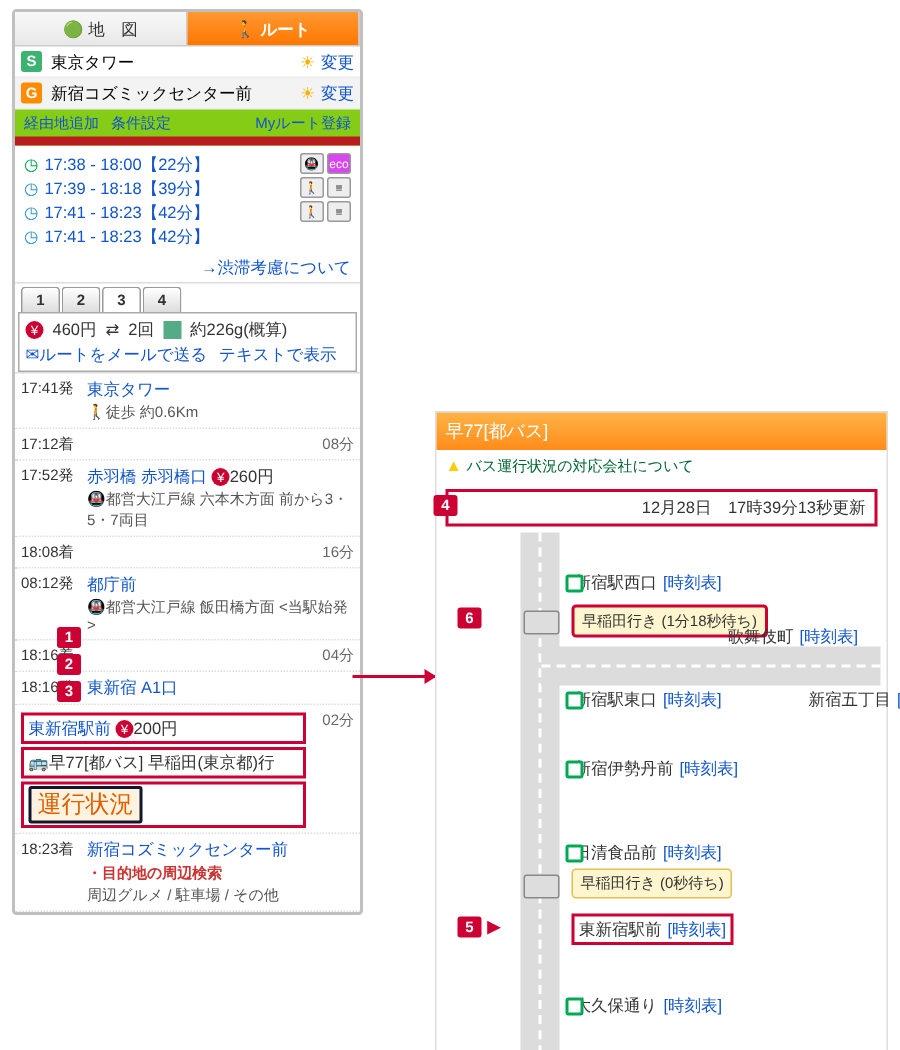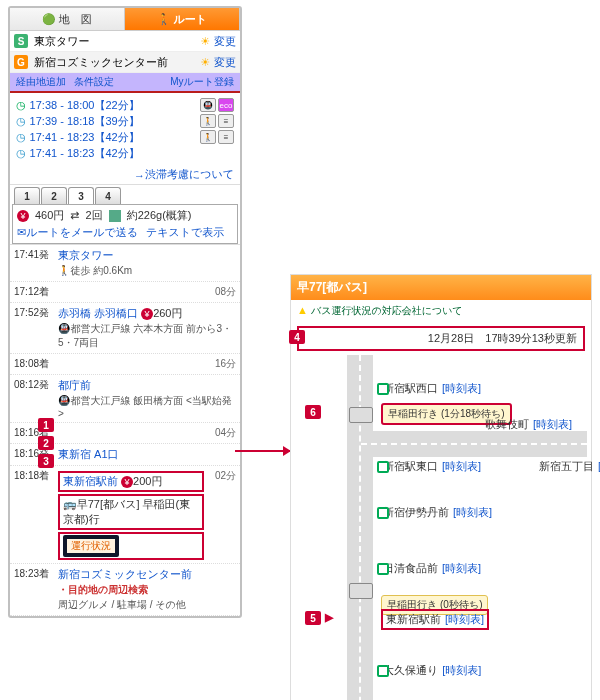--- a/index.html
+++ b/index.html
@@ -8,21 +8,21 @@
 .tabbar{display:flex;height:22px;background:linear-gradient(#f8f8f8,#e8e8e8);border-bottom:1px solid #ccc}
 .tabbar .tab{flex:1;display:flex;align-items:center;justify-content:center;gap:3px;font-size:11px;border-right:1px solid #ccc;cursor:pointer}
 .tabbar .tab.active{background:linear-gradient(#ff9933,#ff7700);color:#fff;font-weight:bold}
 .ico{display:inline-flex;width:14px;height:14px;align-items:center;justify-content:center;border-radius:2px;font-size:10px;font-weight:bold;color:#fff}
 .ico.s{background:#3cb371}.ico.g{background:#ff8c00}
 .row{display:flex;align-items:center;height:20px;padding:0 4px;gap:4px;border-bottom:1px solid #eee}
 .row.bottom{background:#f3f3f3}
 .row input{flex:1;min-width:0;border:none;font-size:11px;background:transparent}
 .sun{color:#ffb000}
 a,.link{color:#1155cc;cursor:pointer}
-.cond{display:flex;gap:8px;padding:2px 6px;background:#c4b5fd;border-bottom:2px solid #b91c1c;font-size:10px}
+.cond{display:flex;gap:8px;padding:2px 6px;background:#84cc16;border-bottom:6px solid #b91c1c;font-size:10px}
 .opts{padding:4px 6px}
 .opts .o{display:flex;align-items:center;gap:4px;height:16px}
 .opts .o .t{color:#1155cc}
 .iconset{display:flex;gap:2px;margin-left:auto}
 .tiny{width:14px;height:12px;border:1px solid #999;border-radius:2px;background:#eee;font-size:8px;display:flex;align-items:center;justify-content:center}
 .jam{text-align:right;padding:2px 6px;color:#1155cc;border-bottom:1px solid #ddd}
 .numtabs{display:flex;gap:1px;padding:0 4px;margin-top:2px}
 .numtabs div{width:24px;height:16px;border:1px solid #999;border-bottom:none;border-radius:3px 3px 0 0;display:flex;align-items:center;justify-content:center;background:linear-gradient(#fff,#ddd);font-size:10px;font-weight:bold}
 .numtabs div.on{background:#fff}
 .smry{border:1px solid #aaa;margin:0 2px;padding:3px 4px}
@@ -35,39 +35,39 @@
 .step .time{width:40px;font-size:10px;color:#333;white-space:nowrap}
 .step .body{flex:1}
 .step .name{color:#1155cc}
 .sub{font-size:10px;color:#555;margin-top:1px}
 .dur{font-size:10px;color:#666;text-align:right;width:28px}
 .hlbox{border:2px solid #cc0033;padding:1px 3px;margin-top:2px}
 .callout{position:absolute;width:16px;height:14px;background:#cc0033;color:#fff;font-weight:bold;display:flex;align-items:center;justify-content:center;font-size:10px;border-radius:2px}
 .arrow{position:absolute;left:235px;top:450px;width:60px;height:2px;background:#cc0033}
 .arrow::after{content:"";position:absolute;right:-1px;top:-4px;border:5px solid transparent;border-left:8px solid #cc0033}
 .right{left:290px;top:274px;width:300px;border:1px solid #ddd}
-.rhdr{background:linear-gradient(#ffb347,#ff8c1a);color:#fff;padding:4px 6px;font-weight:bold;font-size:12px}
+.rhdr{background:linear-gradient(#ffb347,#ff8c1a);color:#fff;padding:4px 6px;font-weight:normal;font-size:12px}
 .rinfo{padding:4px 6px}
 .rinfo .link2{color:#063;font-size:10px}
 .update{border:2px solid #cc0033;padding:3px 6px;margin:4px 6px;font-size:11px;text-align:right}
 .map{position:relative;height:378px;margin:4px 4px 4px 12px}
 .road{position:absolute;left:44px;top:0;width:26px;bottom:0;background:#dcdcdc}
 .road::before{content:"";position:absolute;left:12px;top:0;bottom:0;border-left:2px dashed #fff}
 .hroad{position:absolute;left:58px;top:76px;right:0;height:26px;background:#dcdcdc}
 .hroad::before{content:"";position:absolute;top:12px;left:0;right:0;border-top:2px dashed #fff}
 .stop{position:absolute;display:flex;align-items:center;gap:4px;font-size:11px;white-space:nowrap}
 .stop .dot{width:8px;height:8px;border:2px solid #0a5;background:#fff;border-radius:2px;position:absolute;left:-6px}
 .stop .nm{color:#333}
 .stop .tt{color:#1155cc}
 .bus{position:absolute;width:22px;height:14px;background:#ddd;border:1px solid #888;border-radius:2px}
 .wait{position:absolute;background:#fff6cf;border:1px solid #e0c050;border-radius:3px;padding:2px 5px;font-size:10px}
 .wait.hl{border:2px solid #cc0033}
 .stop.hl{border:2px solid #cc0033;padding:1px 3px}
 .rmk{color:#c33;font-weight:bold}
-.livebtn{display:inline-block;border:4px solid #0f172a;background:#fff3e0;color:#e06000;padding:0 4px;font-size:10px;border-radius:2px}
+.livebtn{display:inline-block;border:2px solid #0f172a;background:#fff3e0;color:#e06000;padding:0 4px;font-size:16px;border-radius:2px}
 </style>
 </head>
 <body>
 
 <div class="panel left">
   <div class="tabbar">
     <div class="tab">
         <span>🟢</span>
         <span>地　図</span>
       </div>
@@ -170,21 +170,20 @@
     <div class="step">
         <div class="time">18:16着</div>
         <div class="body"></div>
         <div class="dur">04分</div>
       </div>
     <div class="step">
         <div class="time">18:16発</div>
         <div class="body"><span class="name">東新宿 A1口</span></div>
       </div>
     <div class="step">
-        <div class="time">18:18着</div>
         <div class="body">
       <div class="hlbox"><span class="name">東新宿駅前</span> <span class="yen">¥</span><span>200円</span></div>
       <div class="hlbox"><span>🚌</span><span>早77[都バス] 早稲田(東京都)行</span></div>
       <div class="hlbox"><span class="livebtn">運行状況</span></div>
     </div>
         <div class="dur">02分</div>
       </div>
     <div class="step">
         <div class="time">18:23着</div>
         <div class="body"><span class="name">新宿コズミックセンター前</span><div class="sub rmk">・<span>目的地の周辺検索</span></div><div class="sub link">周辺グルメ / 駐車場 / その他</div></div>
@@ -237,21 +236,21 @@
         <span class="nm">新宿伊勢丹前</span> 
         <span class="tt">[時刻表]</span>
       </div>
     <div class="stop" style="left:80px;top:206px">
         <span class="dot"></span>
         <span class="nm">日清食品前</span> 
         <span class="tt">[時刻表]</span>
       </div>
 
     <div class="bus" style="left:46px;top:228px"></div>
-    <div class="wait" style="left:78px;top:240px">早稲田行き (0秒待ち)</div>
+    <div class="wait" style="left:78px;top:224px">早稲田行き (0秒待ち)</div>
 
     <div class="callout" style="left:2px;top:256px">5</div>
     <span style="position:absolute;left:22px;top:256px;color:#cc0033;font-weight:bold">▶</span>
     <div class="stop hl" style="left:78px;top:254px">
         <span class="nm">東新宿駅前</span> 
         <span class="tt">[時刻表]</span>
       </div>
 
     <div class="stop" style="left:80px;top:308px">
         <span class="dot"></span>

